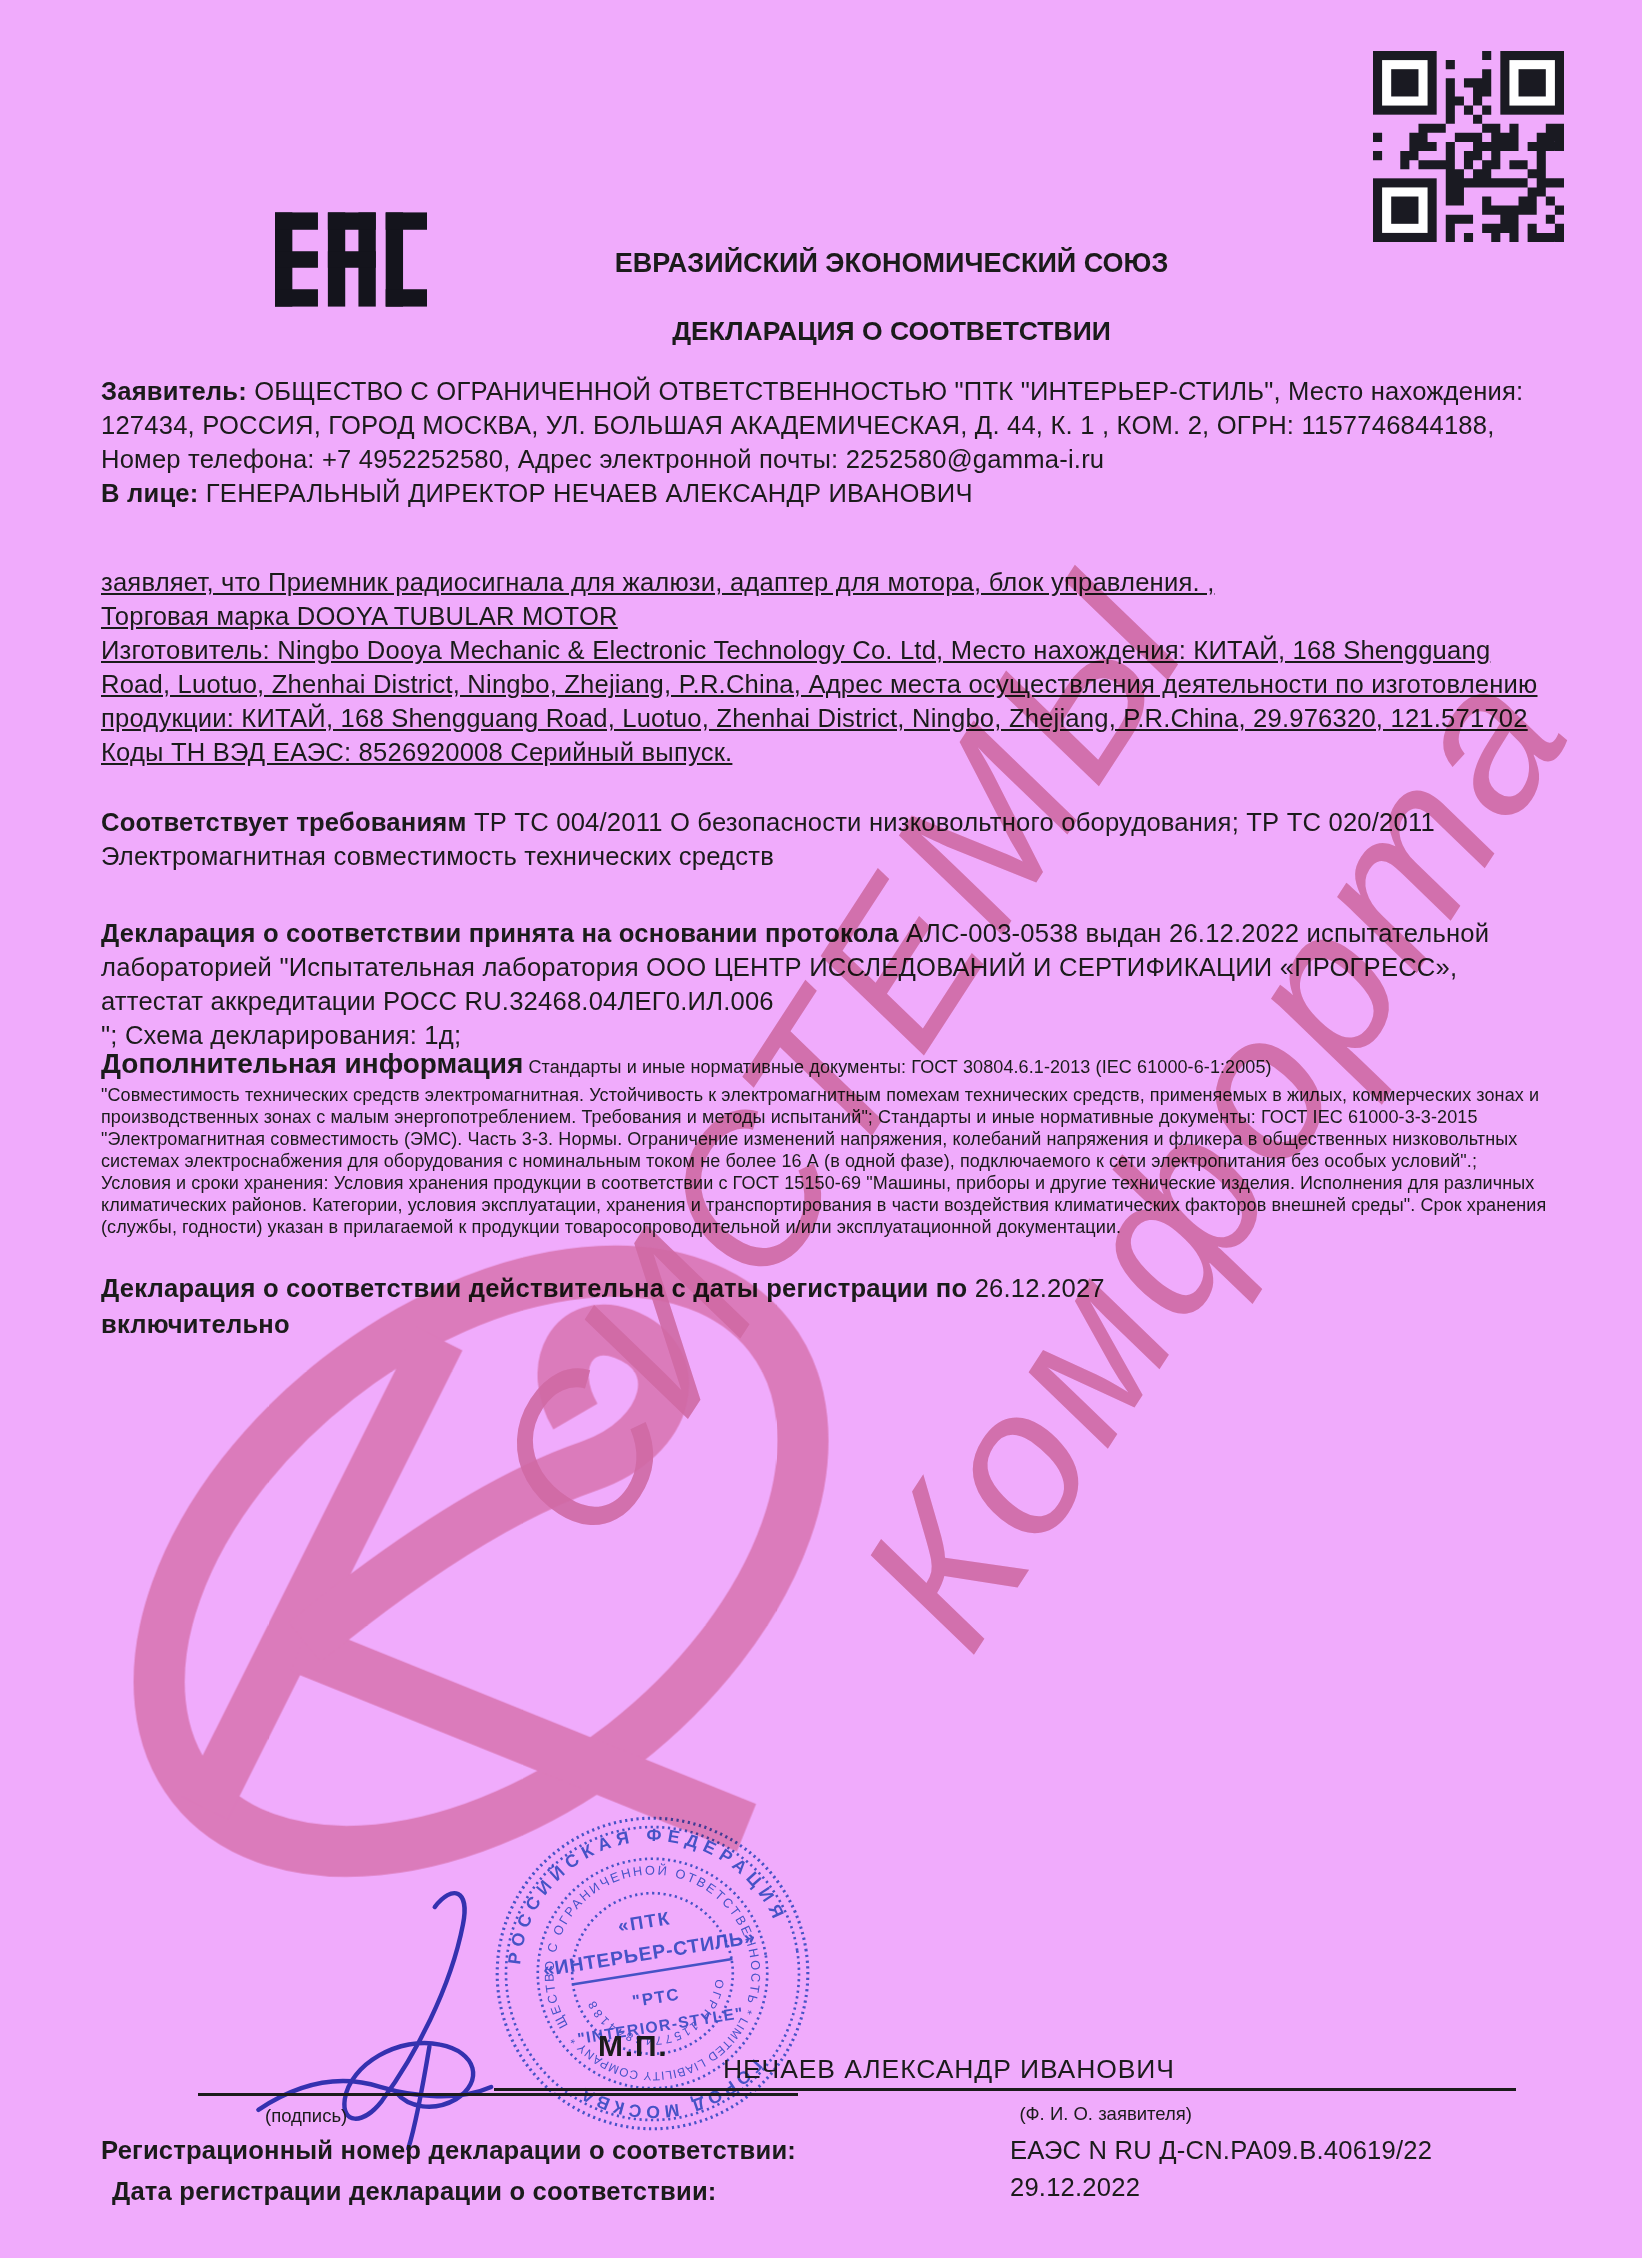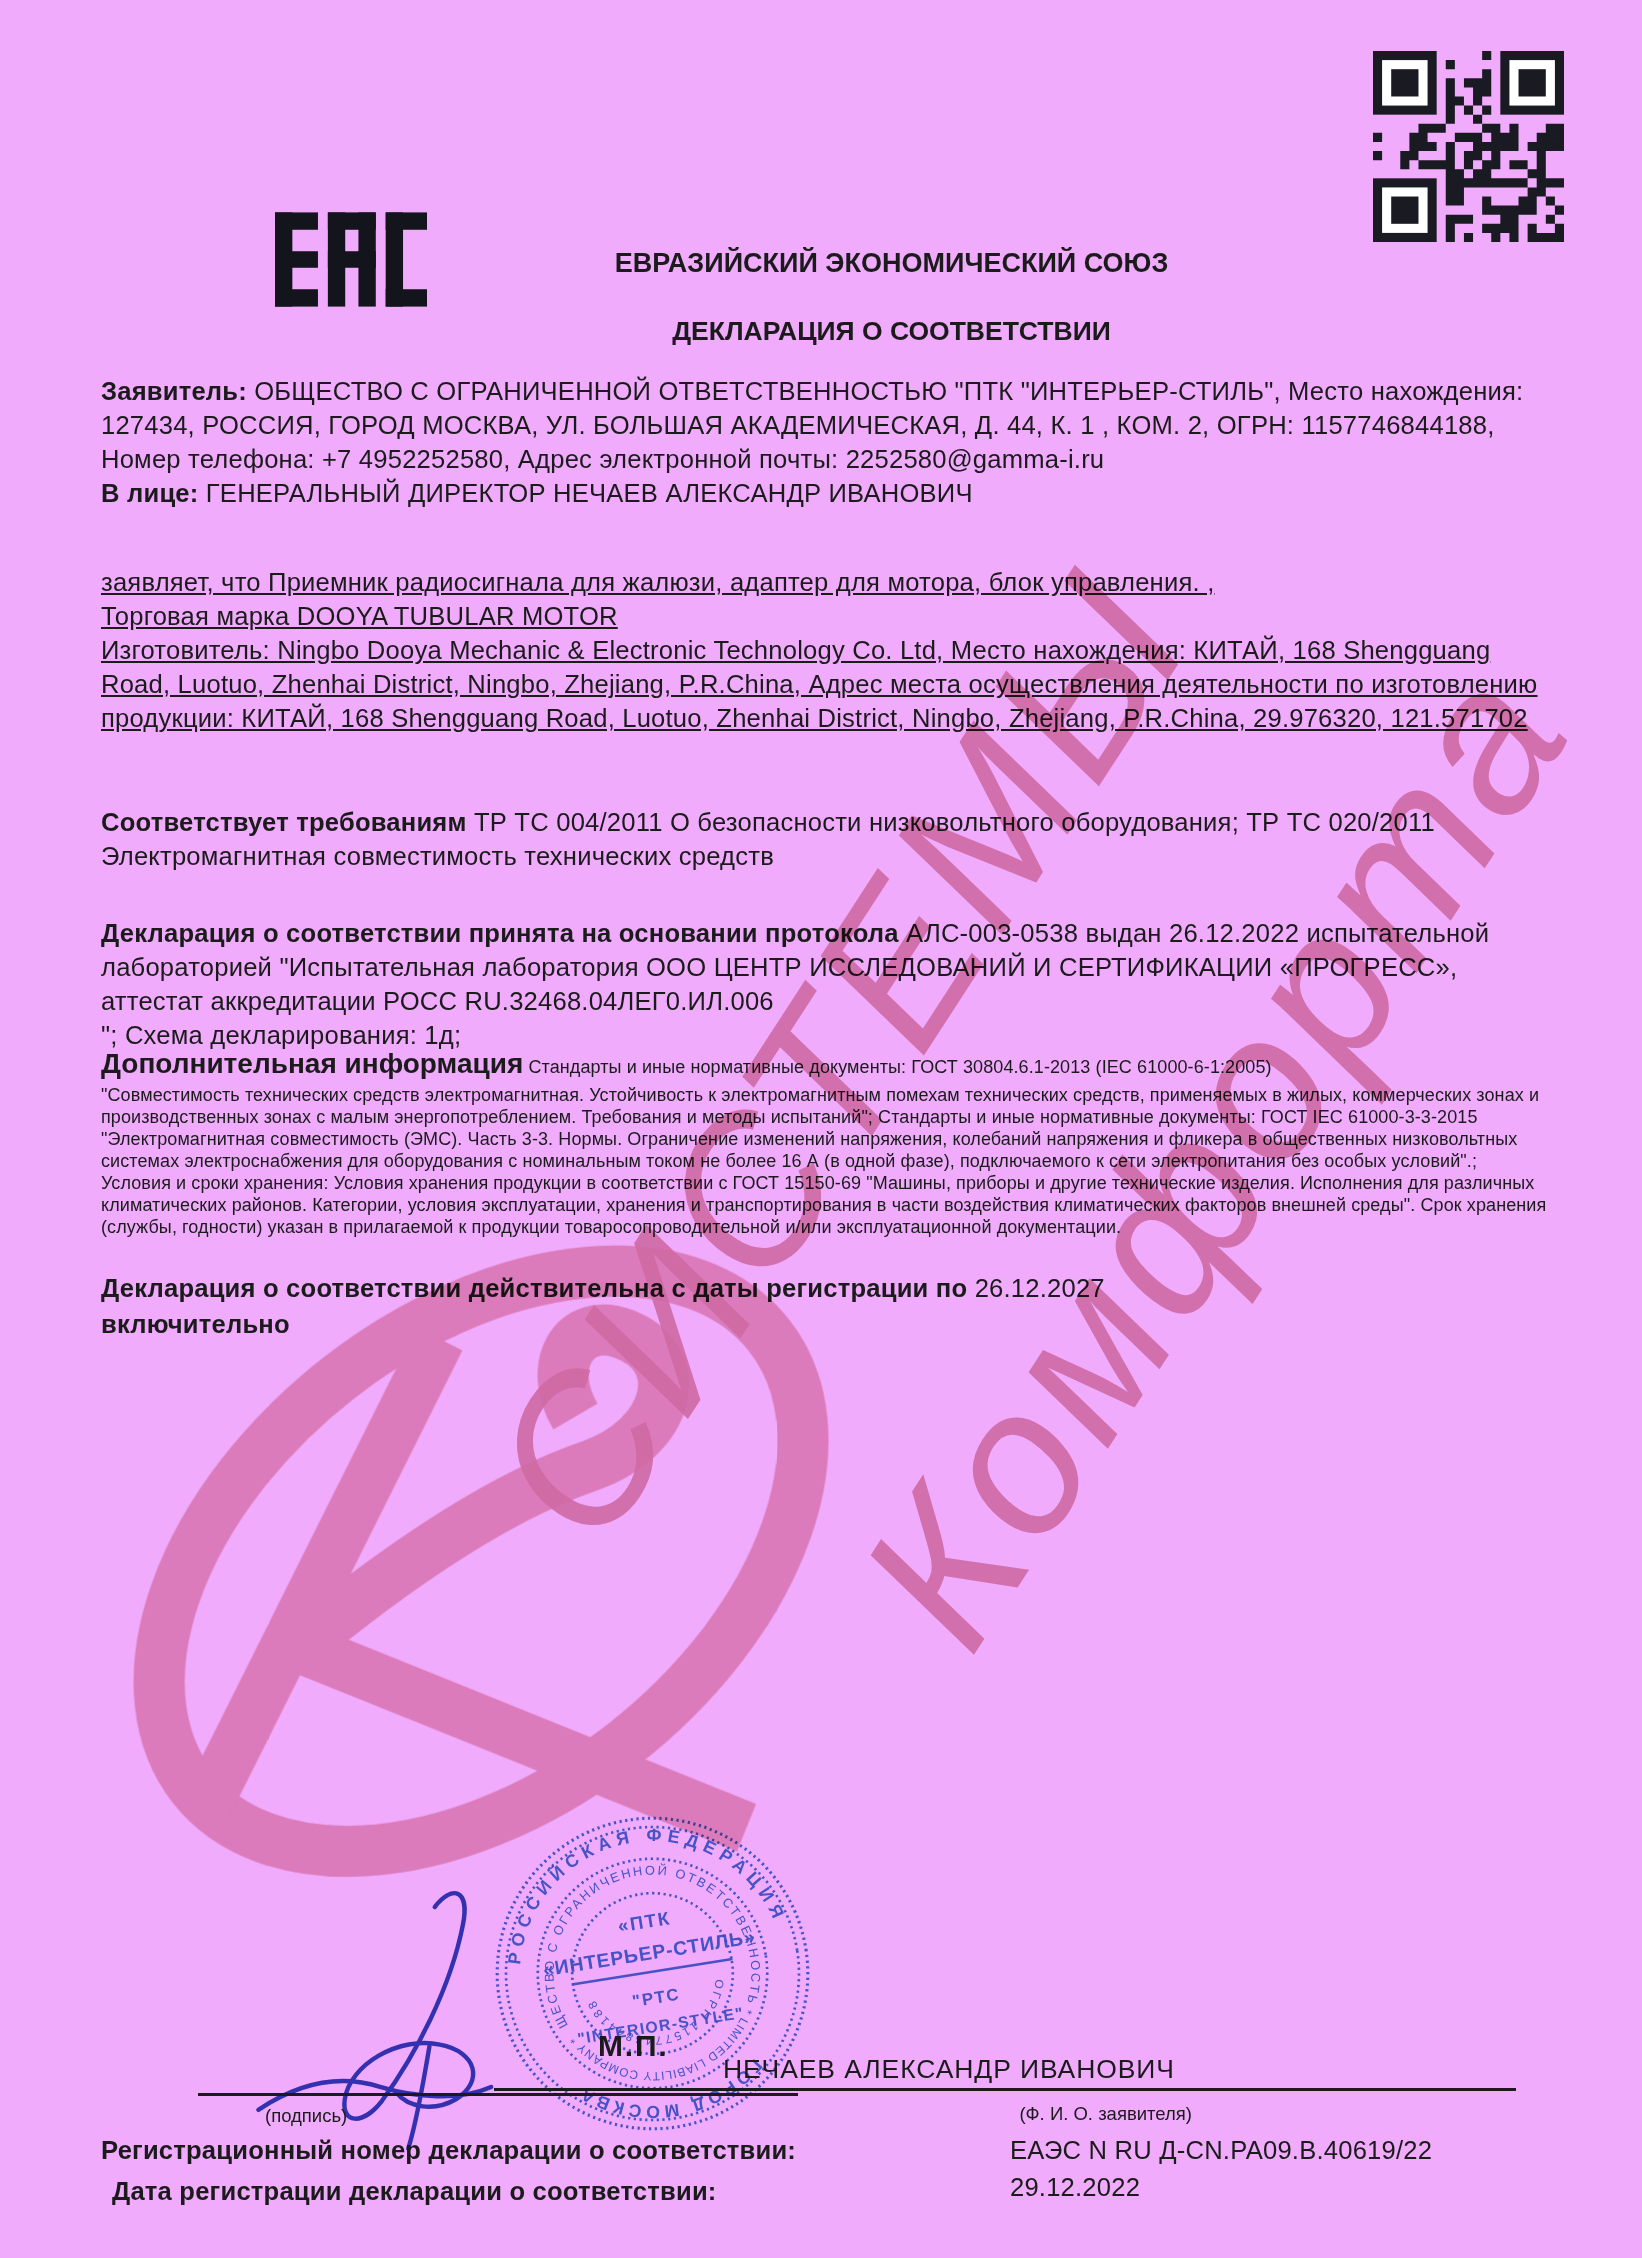--- a/index.html
+++ b/index.html
@@ -72,20 +72,21 @@
 
   <div class="abs layer-text body-text" style="left:101px;top:374px;width:1440px;">
     <b>Заявитель:</b><span> ОБЩЕСТВО С ОГРАНИЧЕННОЙ ОТВЕТСТВЕННОСТЬЮ "ПТК "ИНТЕРЬЕР-СТИЛЬ", Место нахождения: 127434, РОССИЯ, ГОРОД МОСКВА, УЛ. БОЛЬШАЯ АКАДЕМИЧЕСКАЯ, Д. 44, К. 1 , КОМ. 2, ОГРН: 1157746844188, Номер телефона: +7 4952252580, Адрес электронной почты: 2252580@gamma-i.ru</span><br>
     <b>В лице:</b><span> ГЕНЕРАЛЬНЫЙ ДИРЕКТОР НЕЧАЕВ АЛЕКСАНДР ИВАНОВИЧ</span>
   </div>
 
   <div class="abs layer-text body-text tight" style="left:101px;top:565px;width:1443px;text-decoration:underline;">
     <div>заявляет, что Приемник радиосигнала для жалюзи, адаптер для мотора, блок управления. ,</div>
     <div>Торговая марка DOOYA TUBULAR MOTOR</div>
     <div>Изготовитель: Ningbo Dooya Mechanic &amp; Electronic Technology Co. Ltd, Место нахождения: КИТАЙ, 168 Shengguang Road, Luotuo, Zhenhai District, Ningbo, Zhejiang, P.R.China, Адрес места осуществления деятельности по изготовлению продукции: КИТАЙ, 168 Shengguang Road, Luotuo, Zhenhai District, Ningbo, Zhejiang, P.R.China, 29.976320, 121.571702</div>
+    <div>Коды ТН ВЭД ЕАЭС: 8526920008 Серийный выпуск.</div>
   </div>
 
   <div class="abs layer-text body-text tight" style="left:101px;top:805px;width:1443px;">
     <b>Соответствует требованиям</b><span>  ТР ТС 004/2011 О безопасности низковольтного оборудования; ТР ТС 020/2011 Электромагнитная совместимость технических средств</span>
   </div>
 
   <div class="abs layer-text body-text tight" style="left:101px;top:916px;width:1443px;">
     <b>Декларация о соответствии принята на основании протокола</b><span> АЛС-003-0538  выдан 26.12.2022 испытательной лабораторией "Испытательная лаборатория ООО ЦЕНТР ИССЛЕДОВАНИЙ И СЕРТИФИКАЦИИ «ПРОГРЕСС», аттестат аккредитации РОСС RU.32468.04ЛЕГ0.ИЛ.006</span>
     <div>"; Схема декларирования: 1д;</div>
   </div>

